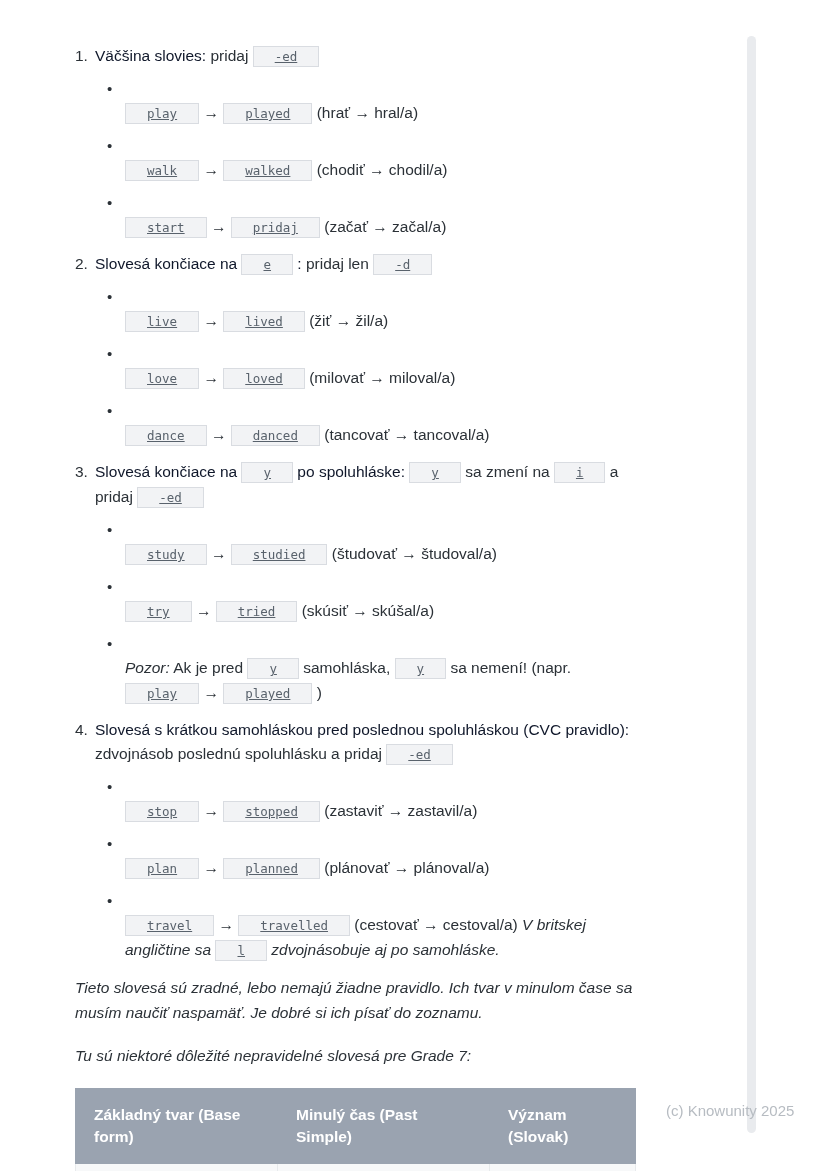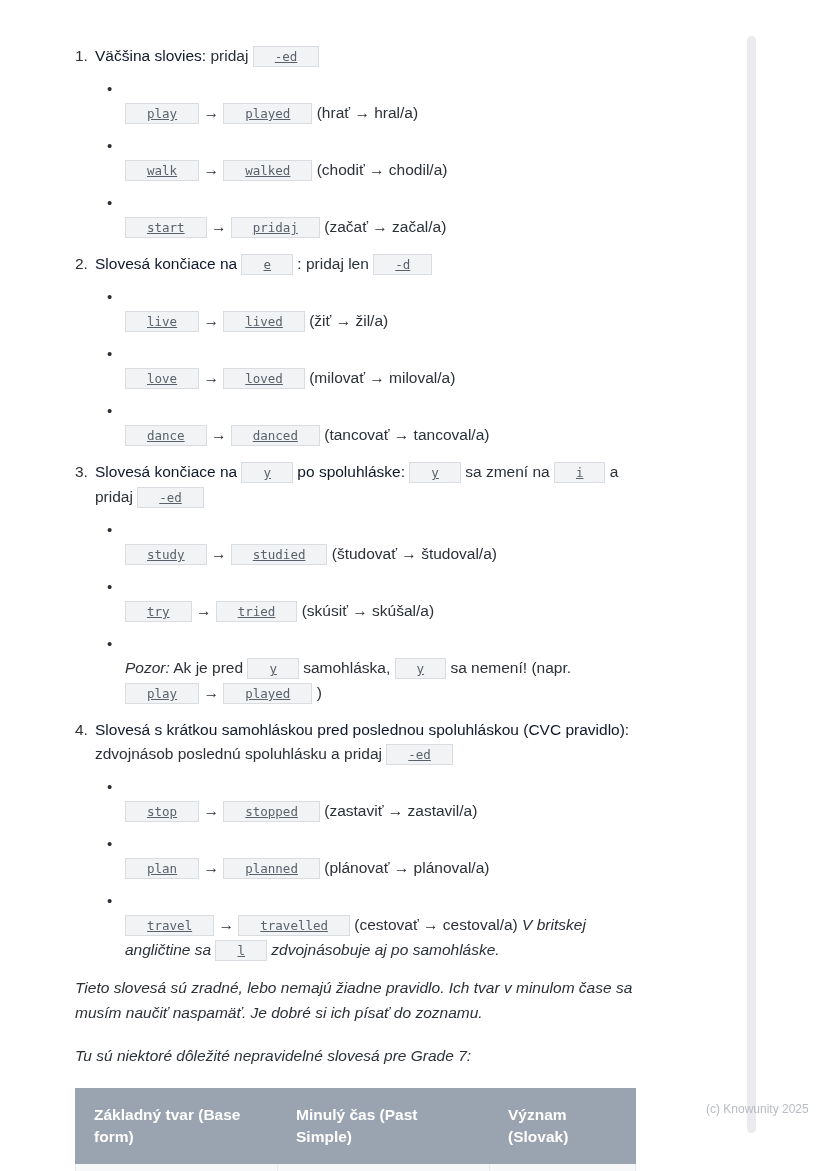--- a/index.html
+++ b/index.html
@@ -68,22 +68,22 @@
   table.verbs tr.partial td { height:10px; padding:0; }
 
   
   .scrollbar {
     position:absolute; left:747px; top:36px;
     width:9px; height:1097px;
     background:#e9ebee; border-radius:5px;
   }
 
   .watermark {
-    position:absolute; left:706px; top:1102px;
-    font-size:12px; color:#b7bcc2; white-space:nowrap;
+    position:absolute; left:666px; top:1102px;
+    font-size:15px; color:#b7bcc2; white-space:nowrap;
   }
 </style>
 </head>
 <body>
 
 <div class="content">
 
   <div class="rule">
     <div class="rule-head">
       <span class="rule-num">1.</span>

